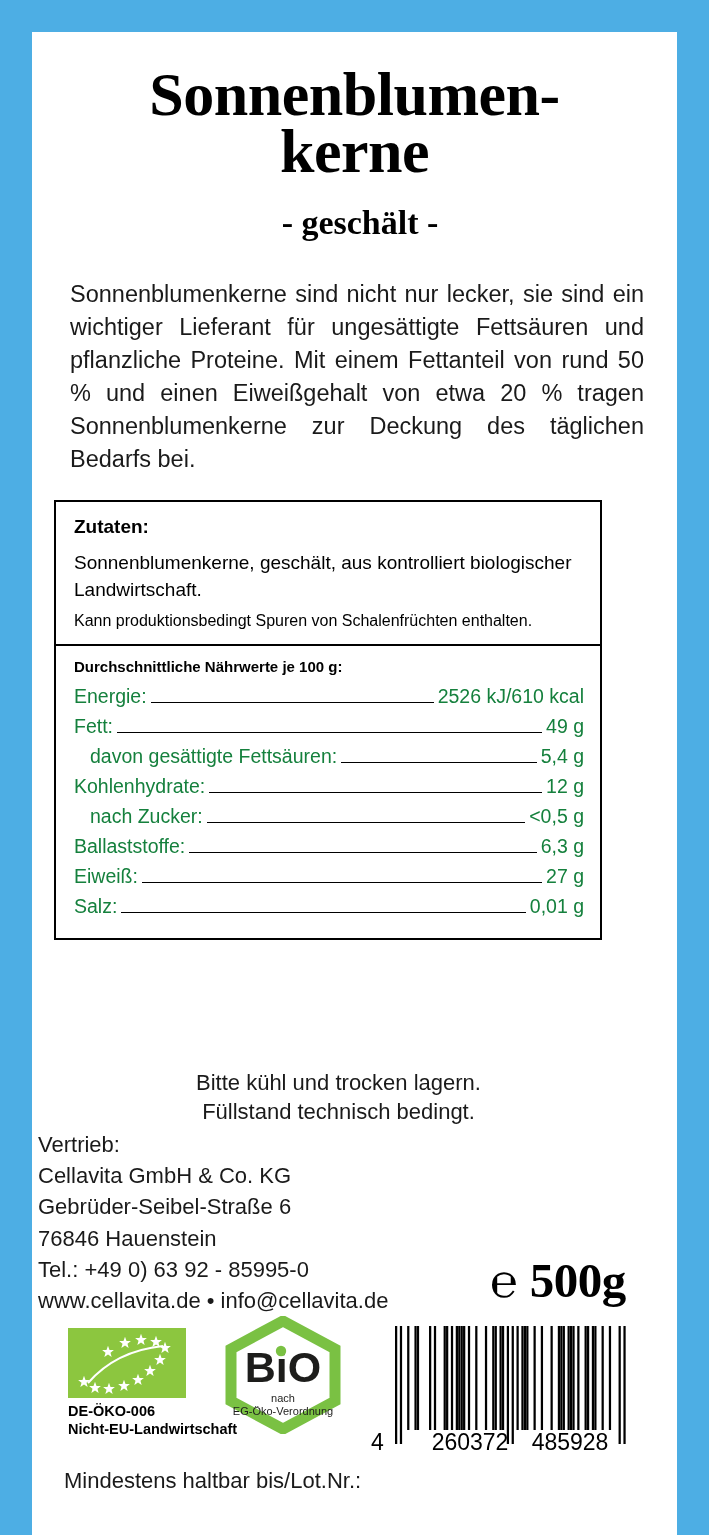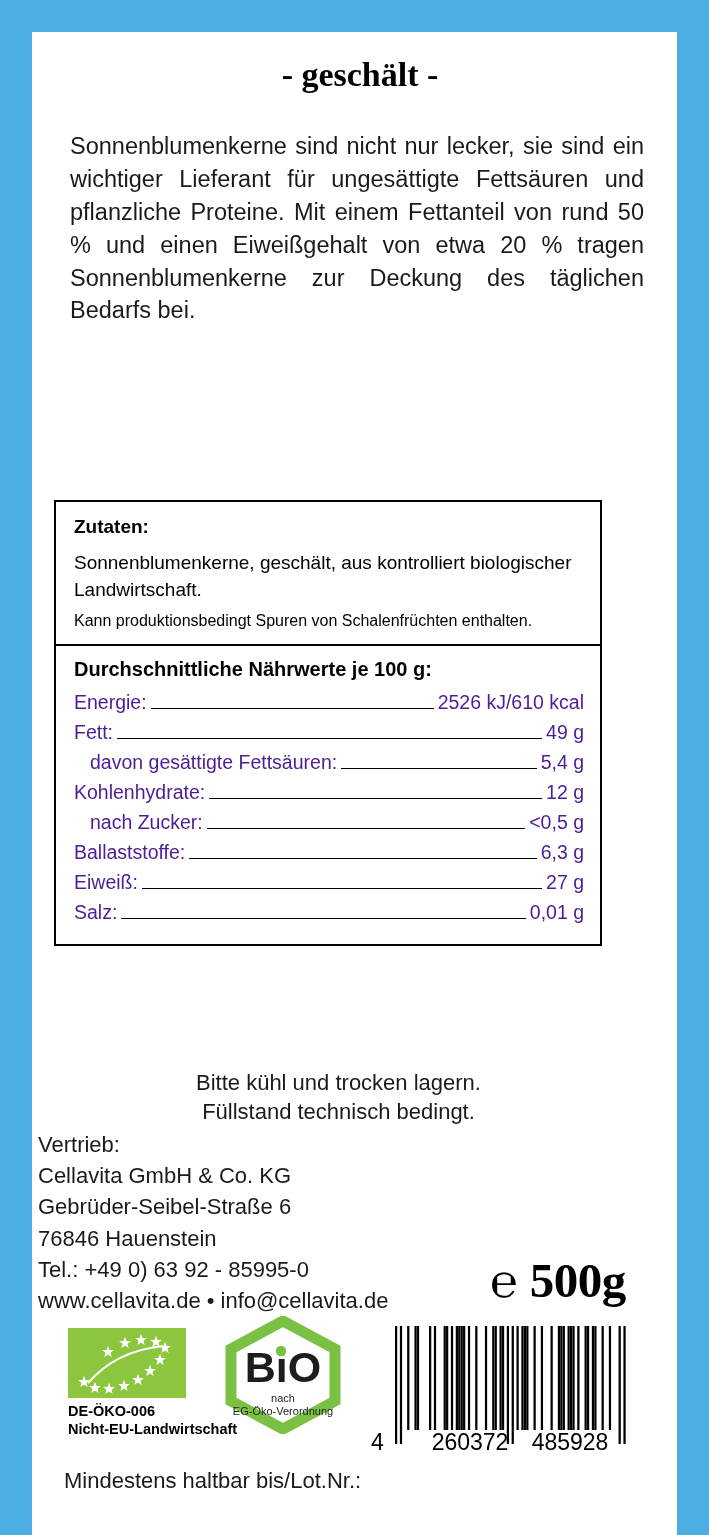--- a/index.html
+++ b/index.html
@@ -109,31 +109,31 @@
     line-height: 1.4;
     color: #000;
     margin-top: 6px;
   }
 
   .nutrition {
     padding: 12px 16px 16px 18px;
   }
   .nut-head {
     font-weight: bold;
-    font-size: 20px;
+    font-size: 15px;
     color: #000;
     margin-bottom: 7px;
     white-space: nowrap;
   }
   .nut-row {
     display: flex;
     align-items: baseline;
     font-size: 19.5px;
     line-height: 1.0;
-    color: #4c1d95;
+    color: #15803d;
     padding: 5px 0 5px 0;
     white-space: nowrap;
   }
   .nut-row.indent { padding-left: 16px; }
   .nut-label { flex: 0 0 auto; }
   .nut-leader {
     flex: 1 1 auto;
     border-bottom: 1.6px solid #000;
     margin: 0 4px 4px 4px;
     min-width: 10px;
@@ -236,20 +236,24 @@
 <body>
 
 <div id="label">
 
   <div class="frame-top"></div>
   <div class="frame-left"></div>
   <div class="frame-right"></div>
 
   <div class="inner">
 
+    <h1 class="title">
+      <span>Sonnenblumen-</span>
+      <span class="title-line2">kerne</span>
+    </h1>
 
     <div class="subtitle">- geschält -</div>
 
     <p class="intro">Sonnenblumenkerne sind nicht nur lecker, sie sind ein wichtiger Lieferant für ungesättigte Fettsäuren und pflanzliche Proteine. Mit einem Fettanteil von rund 50 % und einen Eiweißgehalt von etwa 20 % tragen Sonnenblumenkerne zur Deckung des täglichen Bedarfs bei.</p>
 
   </div>
 
   <div class="info-box">
 
     <div class="ingredients">

